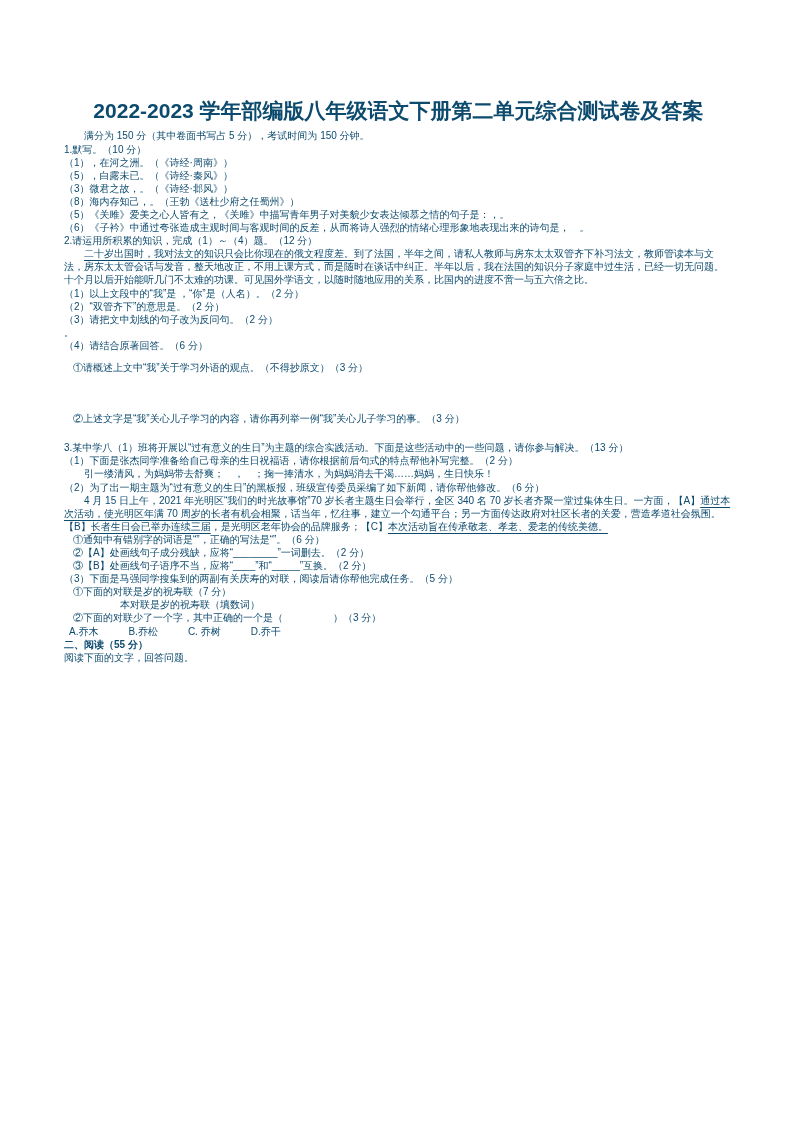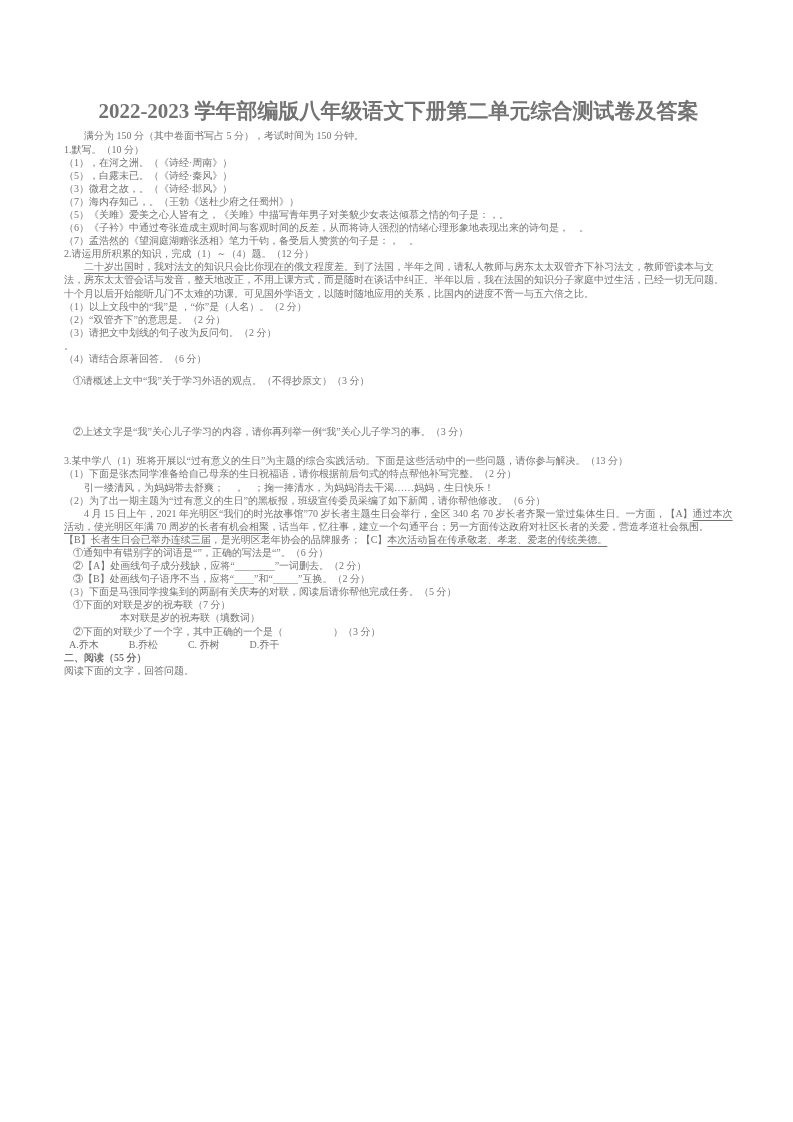--- a/index.html
+++ b/index.html
@@ -6,22 +6,22 @@
     margin: 0;
     padding: 0;
     background: #ffffff;
   }
   .page {
     position: relative;
     width: 793px;
     height: 1122px;
     background: #ffffff;
     overflow: hidden;
-    font-family: Liberation Serif, serif;
-    color: #737373;
+    font-family: Liberation Sans, sans-serif;
+    color: #0c4a6e;
   }
   .content {
     padding: 96px 60px 0 64px;
   }
   p {
     margin: 0;
     font-size: 10px;
     line-height: 1.31;
     word-break: break-all;
   }
@@ -54,24 +54,23 @@
 
     <p class="title">2022-2023 学年部编版八年级语文下册第二单元综合测试卷及答案</p>
 
     <p class="indent2">满分为 150 分（其中卷面书写占 5 分），考试时间为 150 分钟。</p>
 
 
     <p>1.默写。（10 分）</p>
     <p>（1），在河之洲。（《诗经·周南》）</p>
     <p>（5），白露未已。（《诗经·秦风》）</p>
     <p>（3）微君之故，。（《诗经·邶风》）</p>
-    <p>（7）海内存知己，。（王勃《送杜少府之任蜀州》）</p>
+    <p>（8）海内存知己，。（王勃《送杜少府之任蜀州》）</p>
     <p>（5）《关雎》爱美之心人皆有之，《关雎》中描写青年男子对美貌少女表达倾慕之情的句子是：，。</p>
     <p>（6）《子衿》中通过夸张造成主观时间与客观时间的反差，从而将诗人强烈的情绪心理形象地表现出来的诗句是，　。</p>
-    <p>（7）孟浩然的《望洞庭湖赠张丞相》笔力千钧，备受后人赞赏的句子是：，　。</p>
 
     <p>2.请运用所积累的知识，完成（1）～（4）题。（12 分）</p>
     <p class="indent2"><span class="u">二十岁出国时，我对法文的知识只会比你现在的俄文程度差。</span><span>到了法国，半年之间，请私人教师与房东太太双管齐下补习法文，教师管读本与文法，房东太太管会话与发音，整天地改正，不用上课方式，而是随时在谈话中纠正。半年以后，我在法国的知识分子家庭中过生活，已经一切无问题。十个月以后开始能听几门不太难的功课。可见国外学语文，以随时随地应用的关系，比国内的进度不啻一与五六倍之比。</span></p>
     <p>（1）以上文段中的“我”是 ，“你”是（人名）。（2 分）</p>
     <p>（2）“双管齐下”的意思是。（2 分）</p>
     <p>（3）请把文中划线的句子改为反问句。（2 分）</p>
     <p>。</p>
     <p>（4）请结合原著回答。（6 分）</p>
     <p class="sub answer-gap">①请概述上文中“我”关于学习外语的观点。（不得抄原文）（3 分）</p>
     <p class="sub block-gap">②上述文字是“我”关心儿子学习的内容，请你再列举一例“我”关心儿子学习的事。（3 分）</p>

